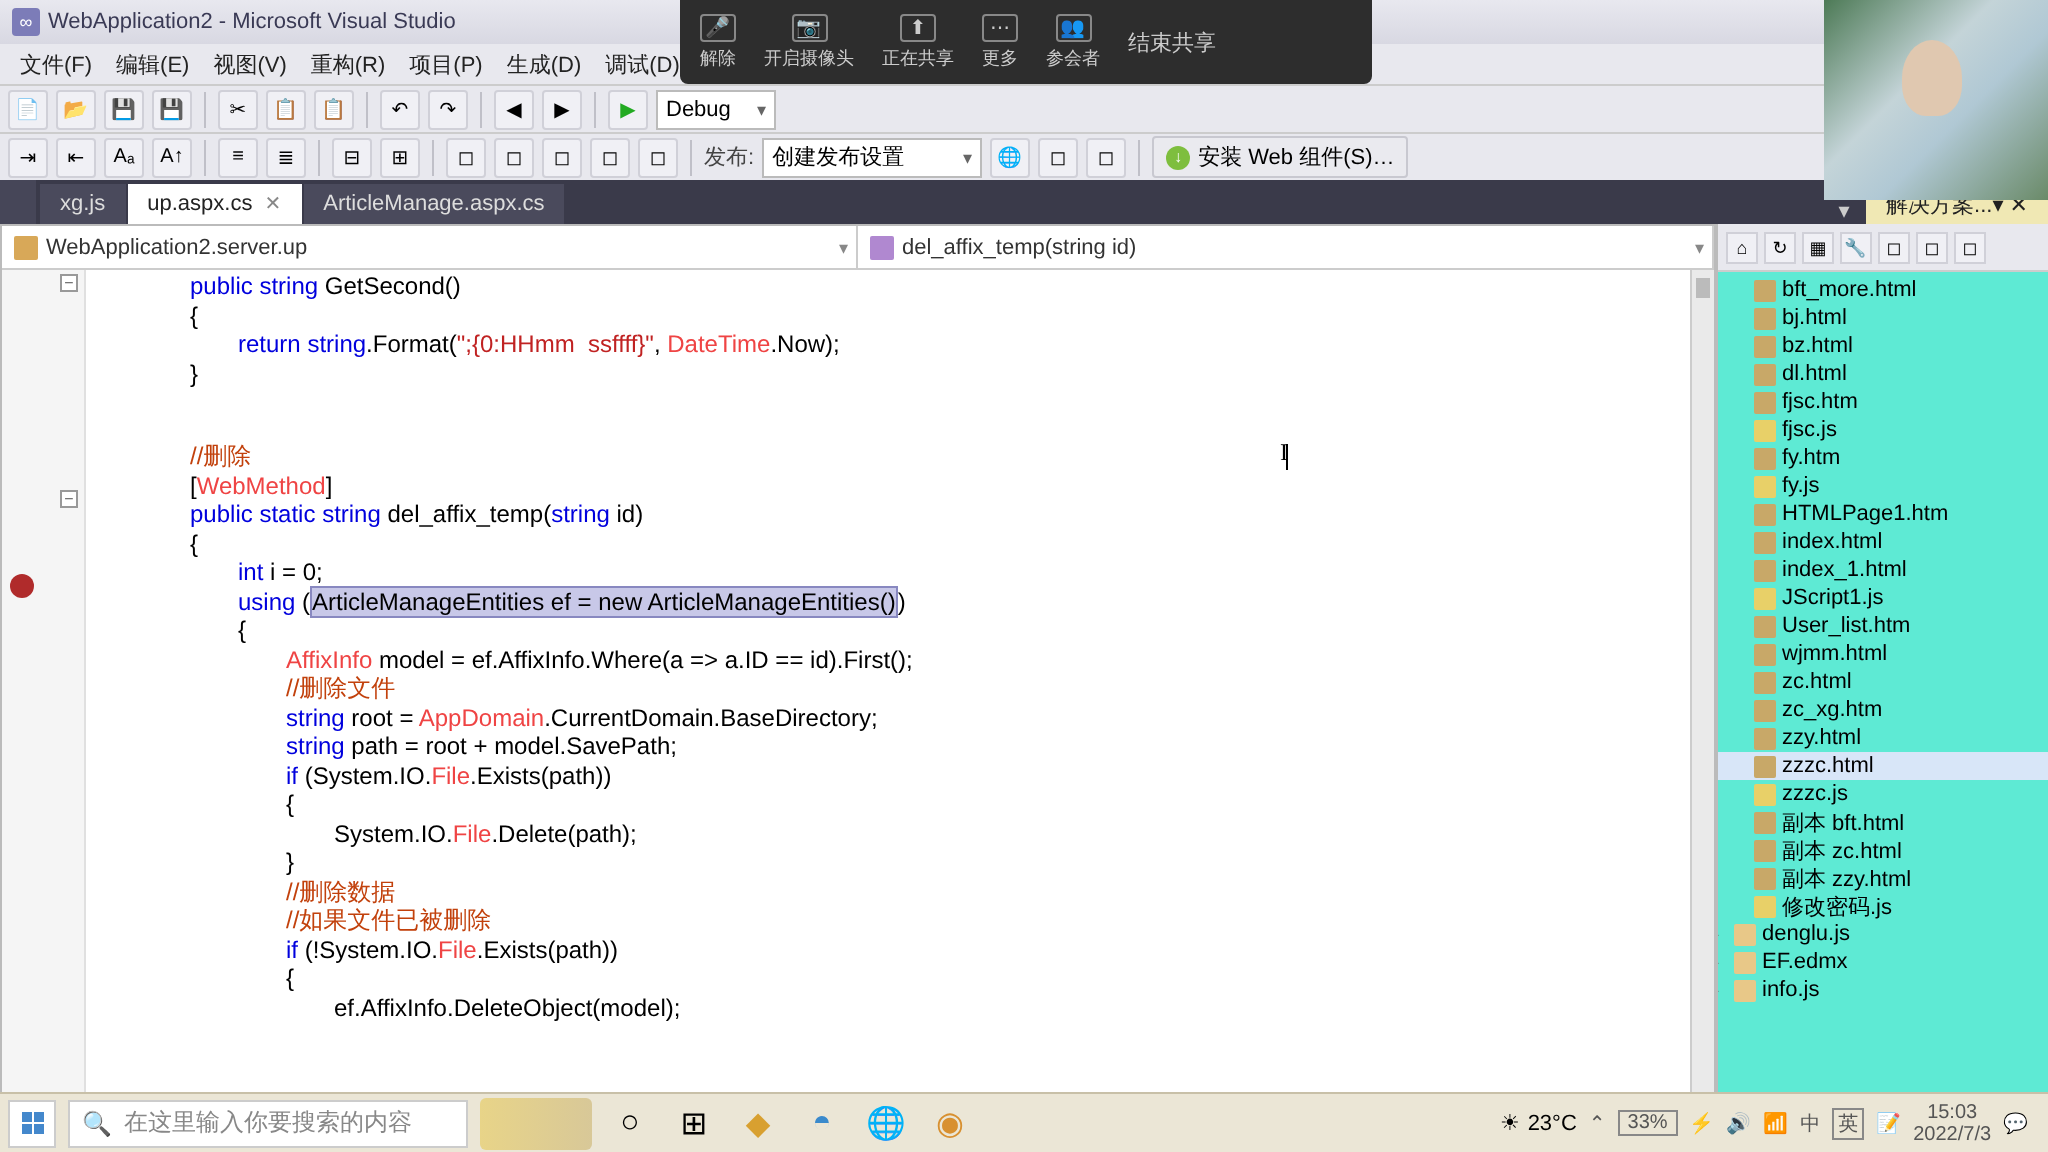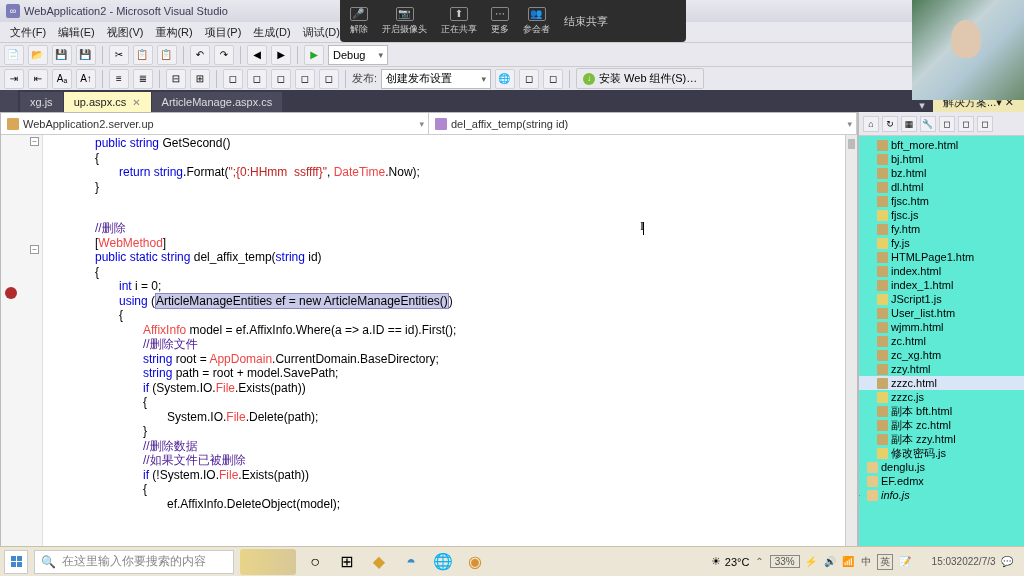--- a/index.html
+++ b/index.html
@@ -33,21 +33,21 @@
 .meeting .share { color:#ccc; font-size:11px; }
 
 
 .webcam { position:absolute; top:0; right:0; width:112px; height:100px; background:linear-gradient(135deg,#4d7a56 0%,#c4d4d8 40%,#b0c8d4 60%,#6a8a68 100%); z-index:40; }
 .webcam::after { content:""; position:absolute; left:35%; top:20%; width:30px; height:38px; background:#e0c8b0; border-radius:50% 50% 40% 40%; }
 
 
 .edtabs { height:22px; background:#3a3a4a; display:flex; align-items:flex-end; padding-left:20px; gap:1px; position:relative; }
 .edtabs .vbar { position:absolute; left:0; top:0; bottom:0; width:18px; background:#464658; display:flex; align-items:center; justify-content:center; color:#bbb; font-size:9px; writing-mode:vertical-lr; }
 .edtab { height:20px; padding:0 10px; background:#4a4a5c; color:#ddd; display:flex; align-items:center; gap:6px; font-size:11px; cursor:pointer; }
-.edtab.active { background:#fef9c3; color:#222; }
+.edtab.active { background:#ffffff; color:#222; }
 .edtab .x { font-size:10px; color:#888; cursor:pointer; }
 .edtabs .dd { margin-left:auto; color:#ccc; width:18px; display:flex; align-items:center; justify-content:center; cursor:pointer; }
 .solexp-tab { height:20px; padding:0 10px; background:#f0e8b4; color:#222; display:flex; align-items:center; font-size:11px; margin-left:1px; }
 
 
 .mainrow { display:flex; height:532px; }
 
 
 .codecol { flex:1; display:flex; flex-direction:column; background:#fff; border:1px solid #bbb; }
 .navbar { height:22px; display:flex; border-bottom:1px solid #ccc; }
@@ -57,21 +57,21 @@
 .navbar .ncombo .mic { width:12px; height:12px; background:#b088d0; margin-right:4px; border-radius:1px; }
 
 .codewrap { flex:1; display:flex; position:relative; overflow:hidden; }
 .gutter { width:42px; background:#f5f5f5; border-right:1px solid #e0e0e0; position:relative; }
 .gutter .bp { position:absolute; left:4px; top:152px; width:12px; height:12px; background:#b02b2b; border-radius:50%; }
 .gutter .fold { position:absolute; right:3px; width:9px; height:9px; border:1px solid #999; background:#fff; font-size:8px; display:flex; align-items:center; justify-content:center; color:#666; cursor:pointer; }
 .code { flex:1; font-family:Consolas,"Courier New",monospace; font-size:12px; line-height:13.5px; padding:2px 0 2px 4px; white-space:pre; color:#000; position:relative; }
 .kw { color:#0000dd; }
 .type { color:#ef4444; }
 .str { color:#c02222; }
-.com { color:#4c1d95; }
+.com { color:#c2410c; }
 .hl { background:#c8c8e8; border:1px solid #8888c0; }
 .cursor { position:absolute; left:600px; top:87px; width:1px; height:13px; background:#000; }
 .cursor::before { content:"I"; position:absolute; left:-3px; top:-2px; font-family:serif; color:#000; }
 .mini { width:12px; background:#eaeaea; border-left:1px solid #ccc; position:relative; }
 .mini .blk { position:absolute; left:2px; right:2px; top:4px; height:10px; background:#bbb; }
 
 .zoomrow { height:18px; border-top:1px solid #ccc; display:flex; align-items:center; padding:0 4px; }
 .zoomrow .zc { font-size:11px; padding:0 14px 0 4px; border:2px solid #22c55e; height:15px; display:flex; align-items:center; position:relative; }
 .zoomrow .zc::after { content:"▾"; position:absolute; right:2px; font-size:8px; color:#888; }
 .zoomrow .sc { flex:1; height:12px; margin-left:6px; background:#eee; border:1px solid #ddd; }
@@ -97,21 +97,21 @@
 
 
 .taskbar { position:absolute; bottom:0; left:0; right:0; height:30px; background:#ebe6d6; border-top:1px solid #c8c0a8; display:flex; align-items:center; padding:0 4px; gap:6px; }
 .taskbar .start { width:24px; height:24px; background:#fff; border:1px solid #ccc; display:flex; align-items:center; justify-content:center; cursor:pointer; }
 .taskbar .start span { display:grid; grid-template:repeat(2,5px)/repeat(2,5px); gap:1px; }
 .taskbar .start span i { background:#4488cc; }
 .taskbar .search { flex:0 0 200px; height:24px; background:#fff; border:1px solid #ccc; display:flex; align-items:center; padding:0 6px; font-size:12px; color:#888; gap:6px; }
 .taskbar .tico { width:26px; height:26px; display:flex; align-items:center; justify-content:center; cursor:pointer; border-radius:2px; font-size:16px; }
 .taskbar .weather { margin-left:auto; display:flex; align-items:center; gap:4px; font-size:11px; }
 .taskbar .tray { display:flex; align-items:center; gap:6px; font-size:10px; color:#555; padding-right:6px; }
-.taskbar .tray .t { display:flex; flex-direction:row; align-items:center; line-height:11px;margin-left:14px; }
+.taskbar .tray .t { display:flex; flex-direction:column; align-items:center; line-height:11px; }
 .taskbar .deco { width:56px; height:26px; background:linear-gradient(90deg,#e8d488,#d8c898); border-radius:3px; }
 </style>
 </head>
 <body>
 
 <div class="titlebar">
   <span class="icon">∞</span>
   <span>WebApplication2 - Microsoft Visual Studio</span>
   <div class="win">
     <span>—</span>
@@ -386,21 +386,21 @@
         <div class="node" style="padding-left: 8px;">
           <span class="exp">▸</span>
           <span class="fi fold"></span>
           <span>denglu.js</span>
         </div>
         <div class="node" style="padding-left: 8px;">
           <span class="exp">▸</span>
           <span class="fi fold"></span>
           <span>EF.edmx</span>
         </div>
-        <div class="node" style="padding-left: 8px; font-style: italic;">
+        <div class="node" style="padding-left: 8px;">
           <span class="exp">▸</span>
           <span class="fi fold"></span>
           <span>info.js</span>
         </div>
         <div class="node" style="padding-left: 8px;"></div>
       </div>
     <div class="soltabs">
       <div class="st">解决...</div>
       <div class="st inact">团队...</div>
       <div class="st inact">类视图</div>

